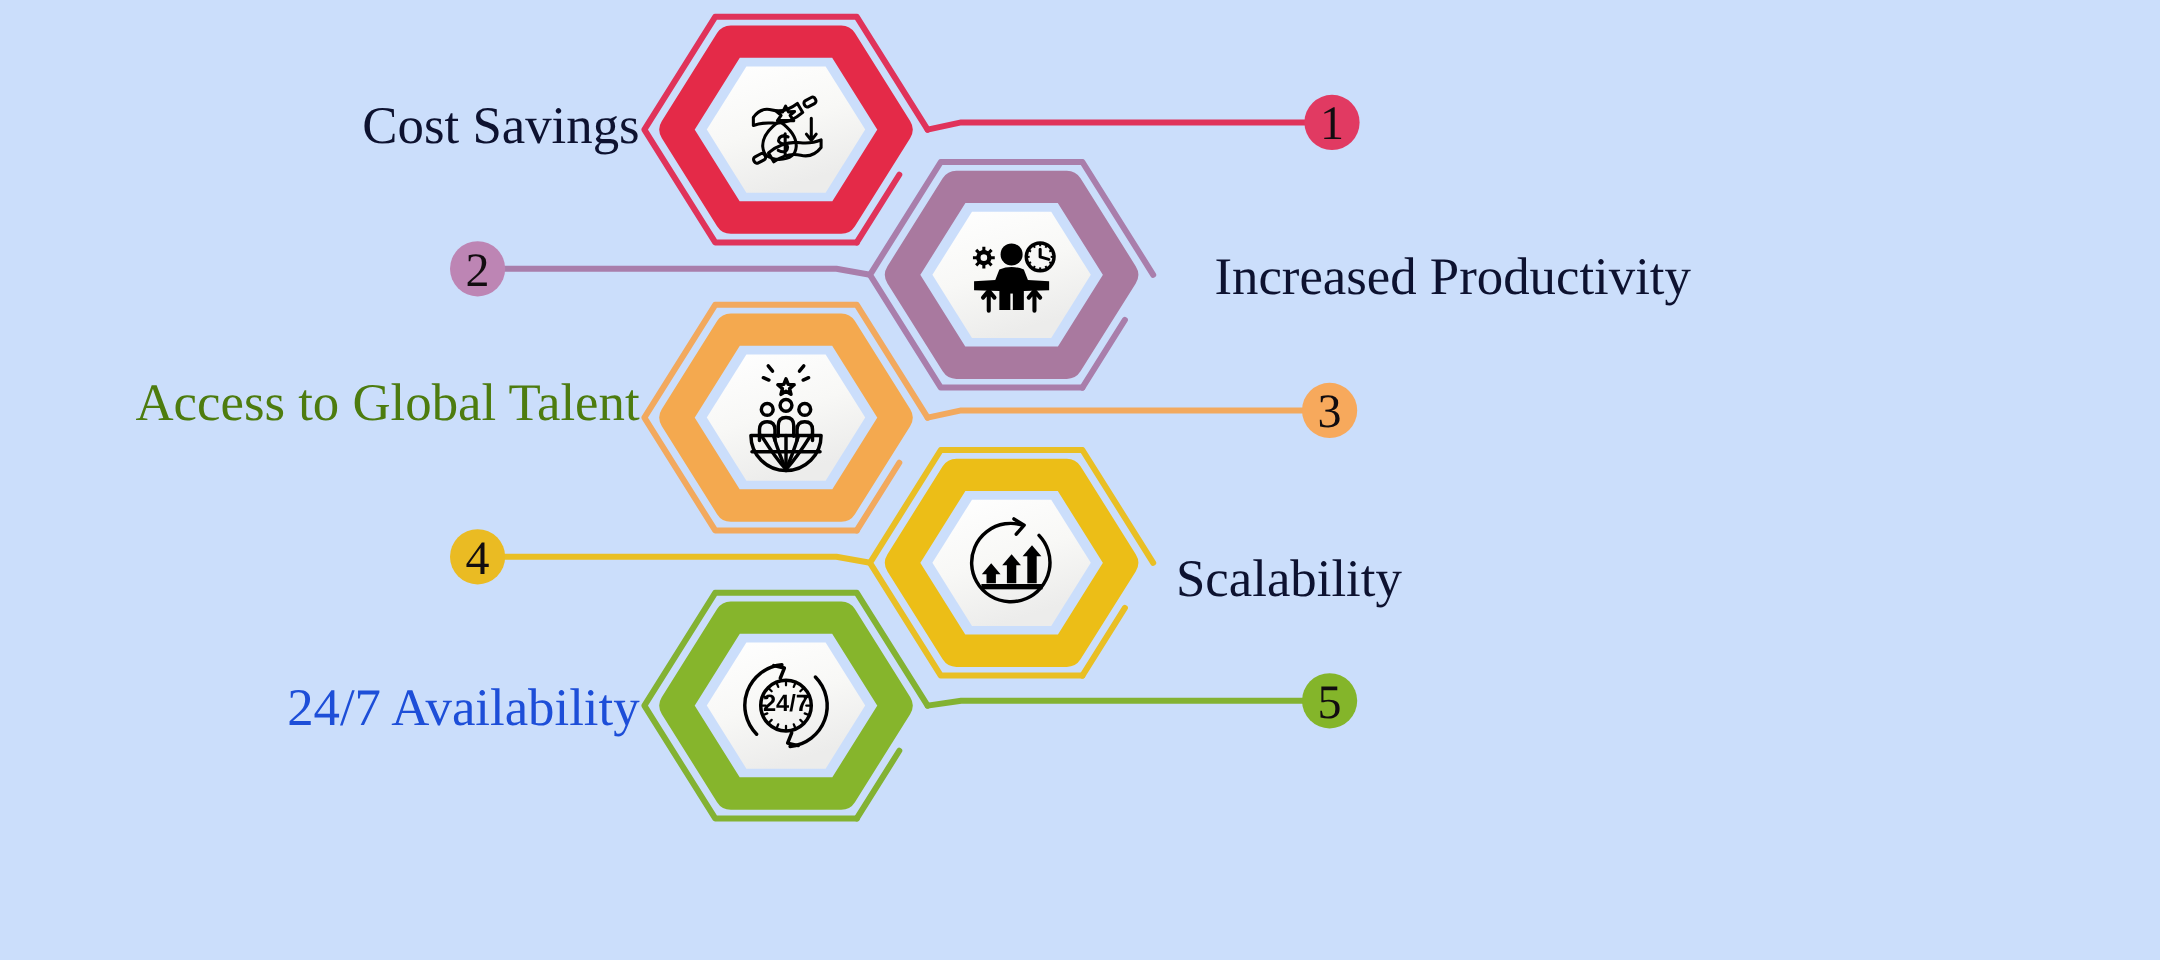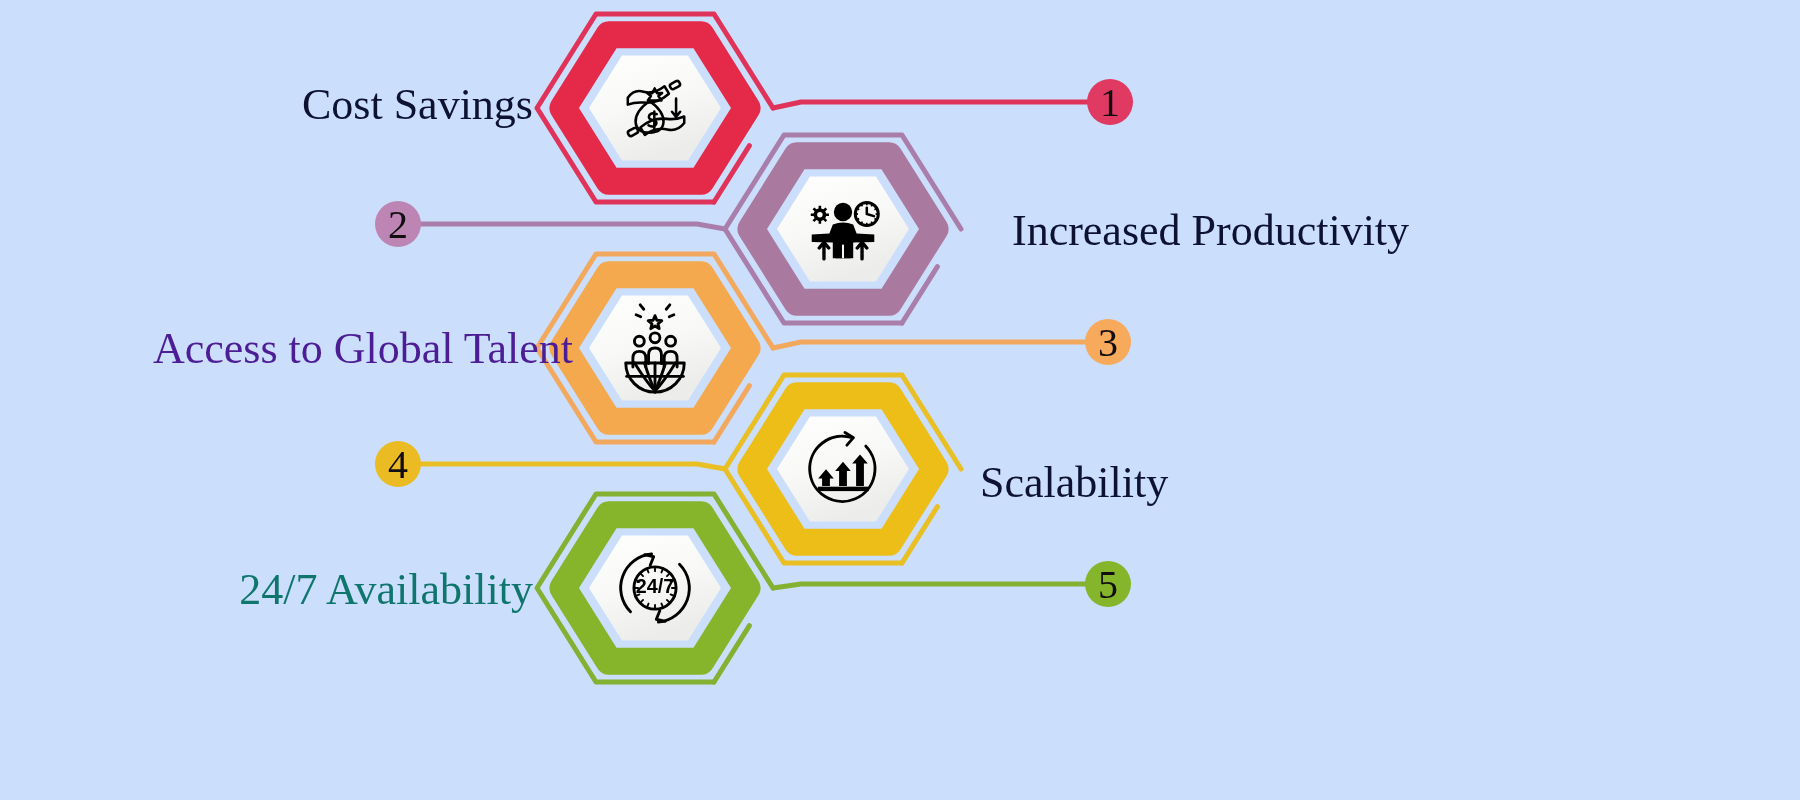--- a/index.html
+++ b/index.html
@@ -217,23 +217,23 @@
             <line x1="670.5803044362704" y1="581.5464265965951" x2="674.4753805453379" y2="579.9330332457439" stroke="#000" stroke-width="1.87" stroke-linecap="round"></line>
             <text x="655" y="592.76" text-anchor="middle" font-size="19.72" font-family="&quot;Liberation Sans&quot;, sans-serif" font-weight="bold" fill="#000">24/7</text>
           </g>
           <circle cx="1108" cy="584" r="23" fill="#84b52a"></circle>
         </g>
       </g>
   </svg>
   <div id="labels">
       <div class="row-label left" style="left: 533px; top: 105px; color: rgb(13, 18, 48);">Cost Savings</div>
       <div class="row-label right" style="left: 980px; top: 231px; color: rgb(13, 18, 48); margin-left: 32px;">Increased Productivity</div>
-      <div class="row-label left" style="left: 533px; top: 349px; color: #4c1d95; margin-left: 40px;">Access to Global Talent</div>
+      <div class="row-label left" style="left: 533px; top: 336px; color: #4d7c0f;">Access to Global Talent</div>
       <div class="row-label right" style="left: 980px; top: 483px; color: rgb(13, 18, 48);">Scalability</div>
-      <div class="row-label left" style="left: 533px; top: 590px; color: #0f766e;">24/7 Availability</div>
+      <div class="row-label left" style="left: 533px; top: 590px; color: #1d4ed8;">24/7 Availability</div>
     </div>
   <div id="numerals">
       <div class="badge-num" style="left: 1110px; top: 103px; color: rgb(18, 13, 16);">1</div>
       <div class="badge-num" style="left: 398px; top: 225px; color: rgb(18, 13, 16);">2</div>
       <div class="badge-num" style="left: 1108px; top: 343px; color: rgb(18, 13, 16);">3</div>
       <div class="badge-num" style="left: 398px; top: 465px; color: rgb(18, 13, 16);">4</div>
       <div class="badge-num" style="left: 1108px; top: 585px; color: rgb(18, 13, 16);">5</div>
     </div>
 </div>
 

